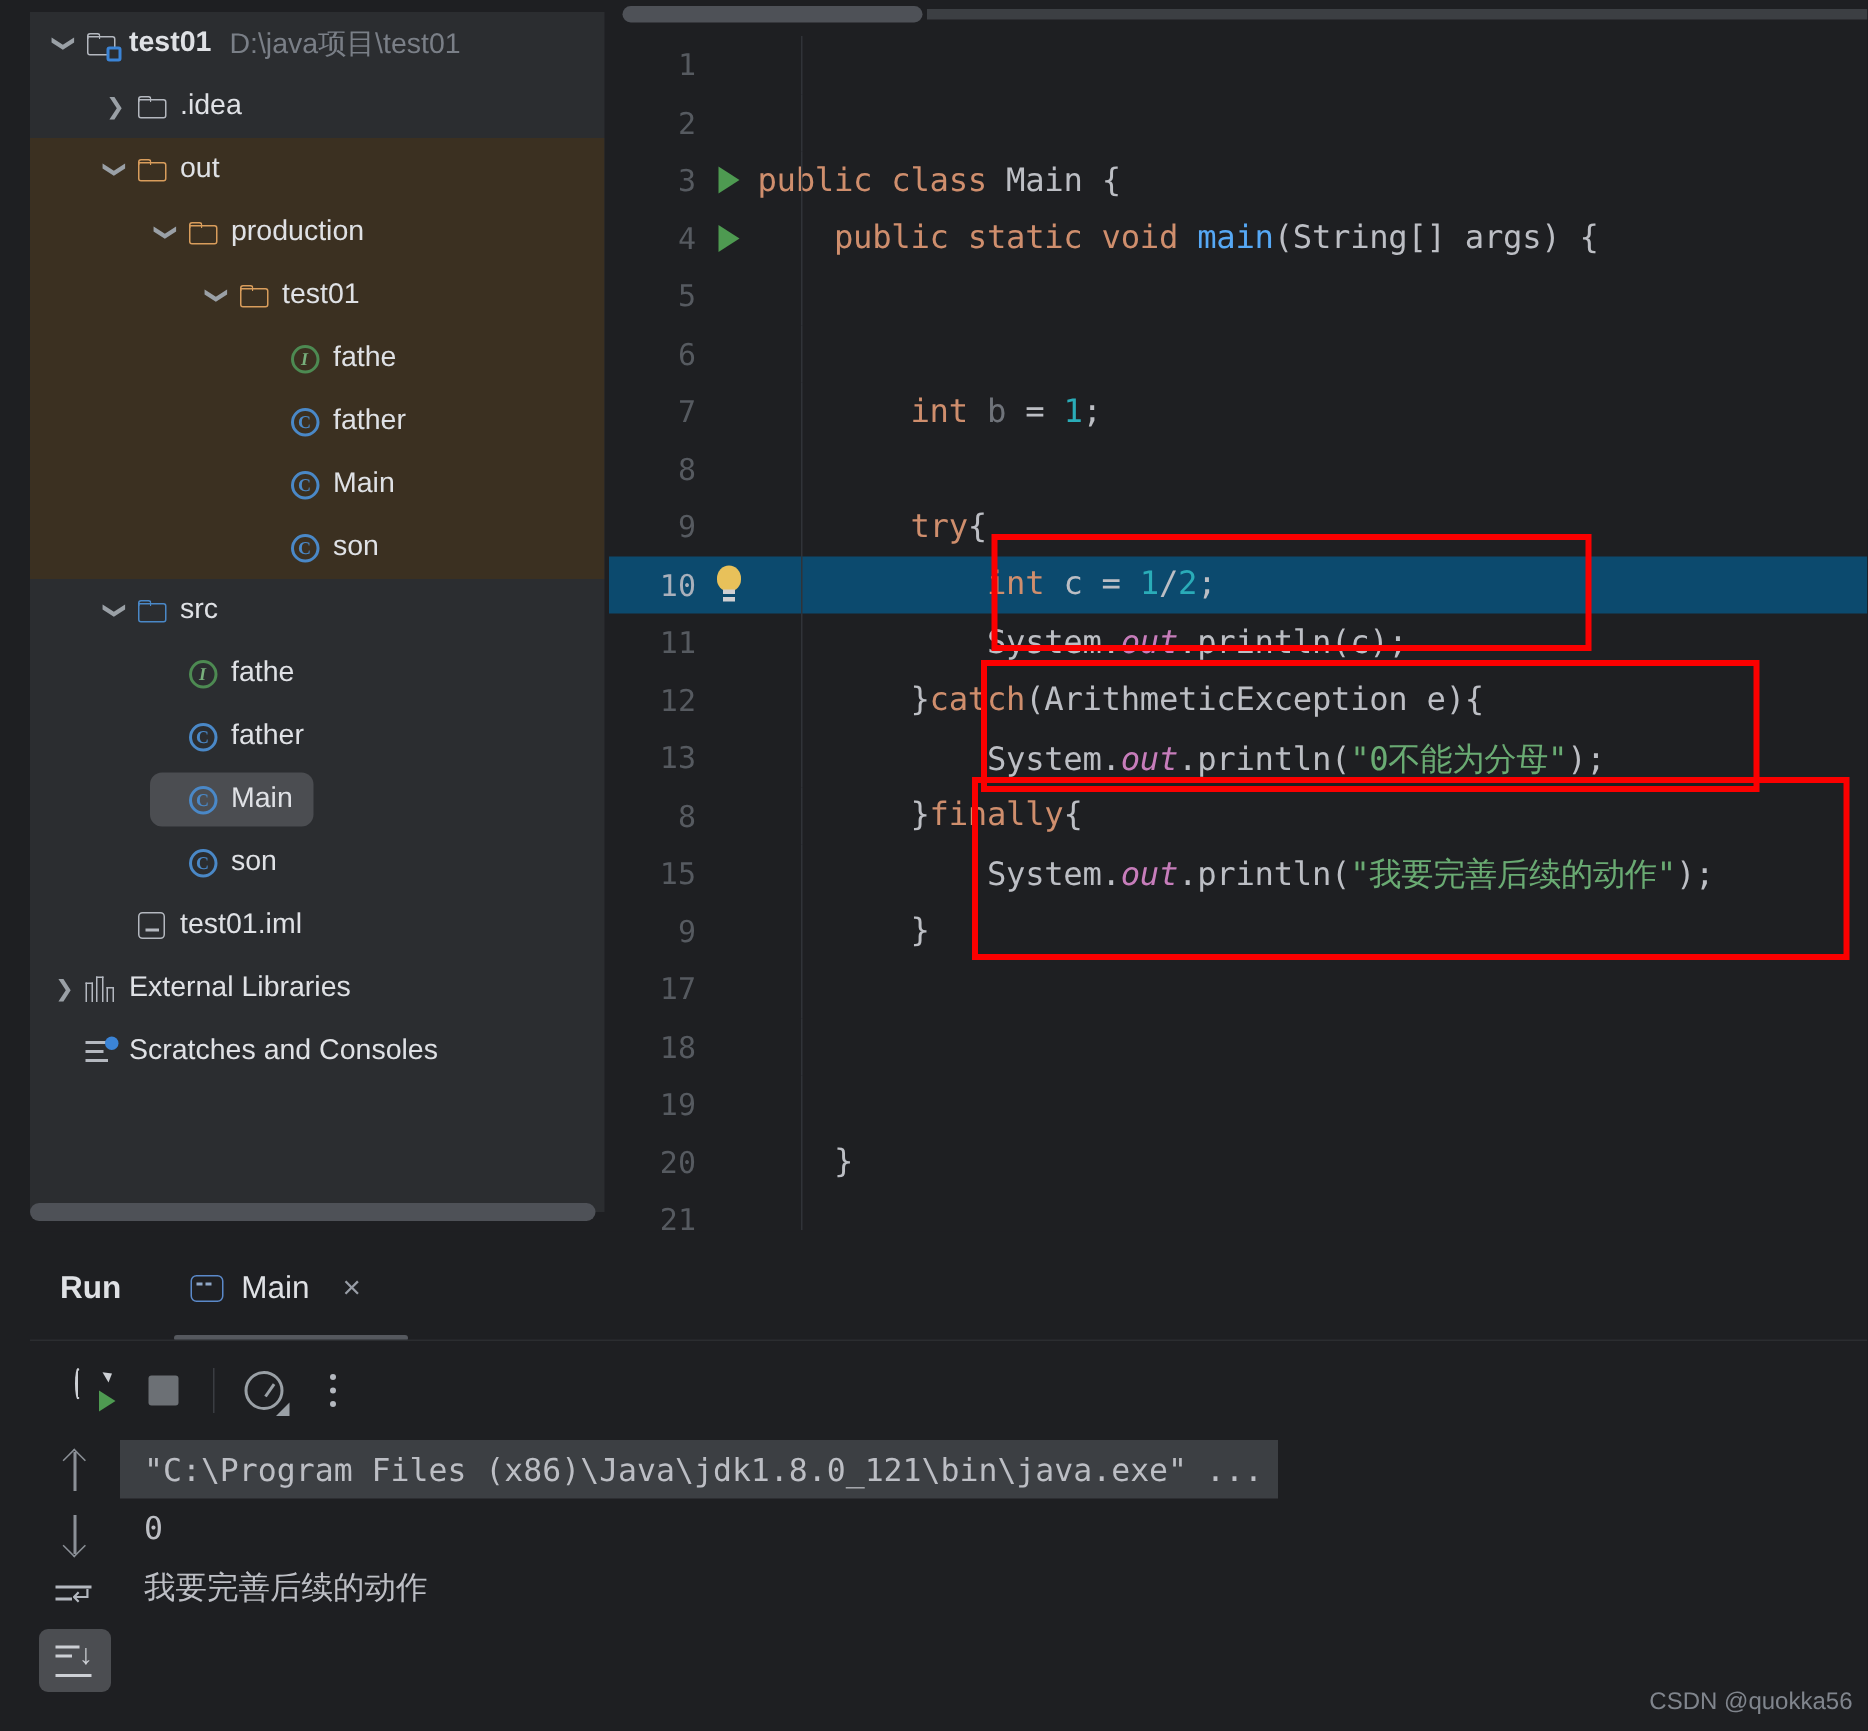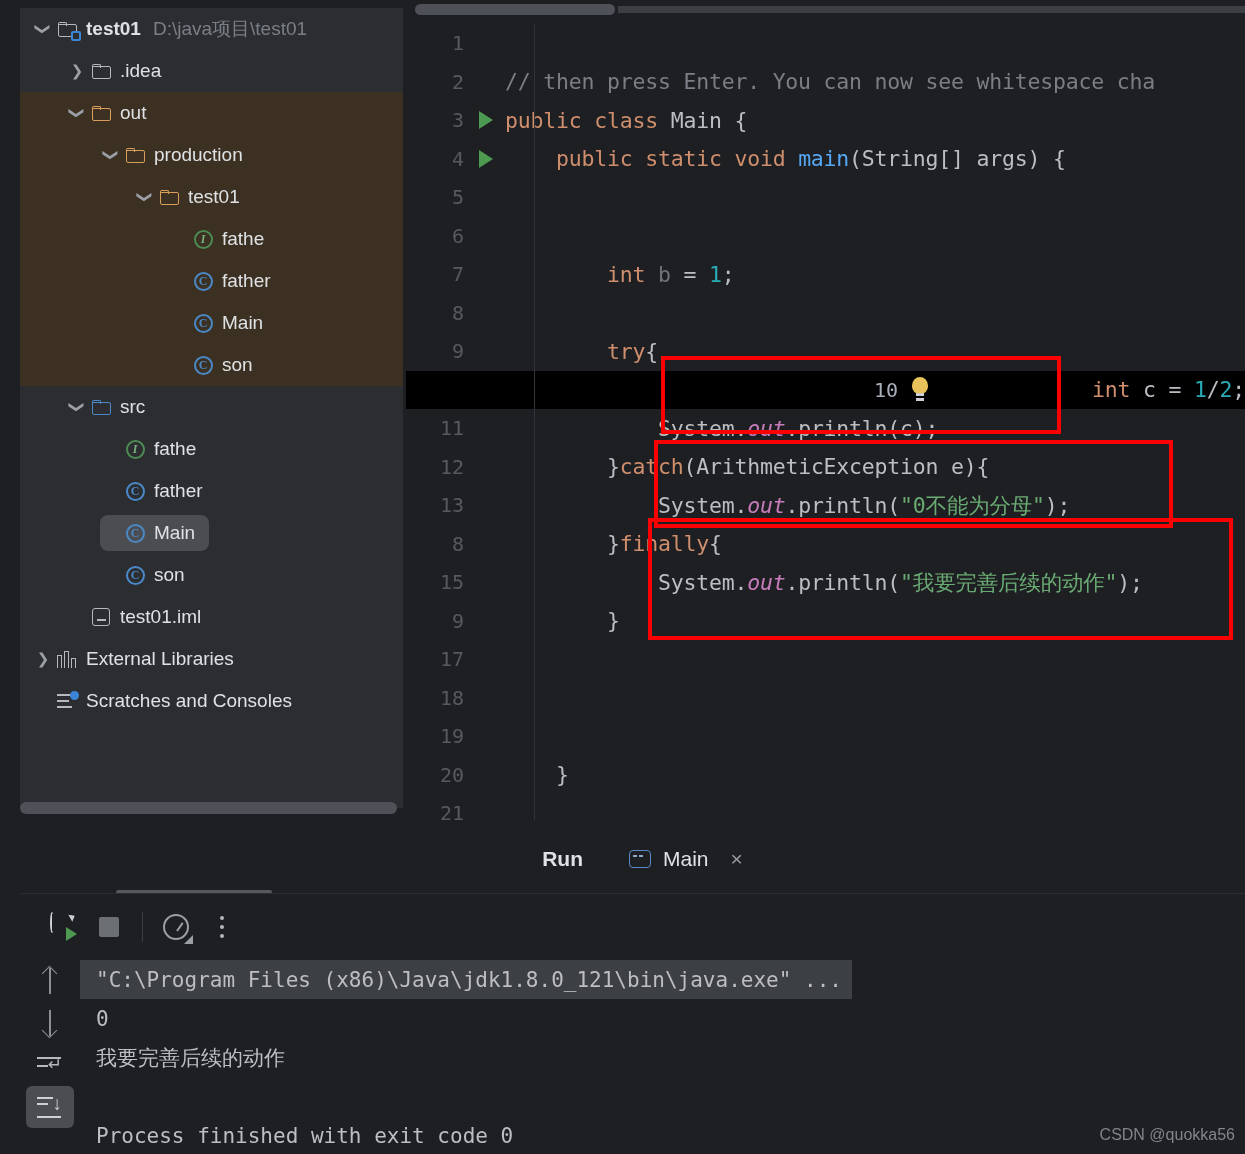--- a/index.html
+++ b/index.html
@@ -94,21 +94,21 @@
     background: #4e5157; border-radius: 6px;
   }
 
   
   .editor-pane { position: absolute; left: 406px; top: 8px; right: 0; height: 812px; background: #1e1f22; overflow: hidden; }
   .editor-hscroll-top { position: absolute; left: 415px; top: 4px; width: 200px; height: 11px; background: #4e5157; border-radius: 6px; }
   .top-scroll-2 { position: absolute; left: 618px; top: 6px; right: 0; height: 7px; background: #3c3f43; }
 
   .code-rows { position: absolute; left: 0; top: 16px; right: 0; }
   .crow { position: relative; height: 38.5px; display: flex; align-items: center; }
-  .crow.current { background: #000000; justify-content: flex-end; }
+  .crow.current { background: #0c4a6e; }
   .lineno {
     width: 66px; text-align: right; padding-right: 8px; color: #565a60;
     font-family: "DejaVu Sans Mono", monospace; font-size: 20px; flex: 0 0 66px;
   }
   .lineno.cur { color: #a9b0bb; }
   .gutter-run { width: 28px; flex: 0 0 28px; display: flex; align-items: center; justify-content: center; }
   .play-tri { width: 0; height: 0; border-left: 14px solid #4e9a51; border-top: 9px solid transparent; border-bottom: 9px solid transparent; }
   .bulb { width: 20px; height: 26px; position: relative; }
   .bulb i { position:absolute; left:2px; top:0; width:16px; height:17px; background:#e8c15a; border-radius:50% 50% 45% 45%; }
   .bulb b { position:absolute; left:6px; top:16px; width:8px; height:3px; background:#cfcfd2; }
@@ -127,21 +127,21 @@
   .fld { color: #c77dbb; font-style: italic; }
   .gry { color: #6f737a; }
   .pln { color: #bcbec4; }
 
   
   .redbox { position: absolute; border: 4px solid #fb0000; pointer-events: none; }
 
   
   .run-divider { position: absolute; left: 0; top: 820px; right: 0; height: 1px; background: #1e1f22; }
   .run-pane { position: absolute; left: 20px; top: 824px; right: 0; bottom: 6px; background: #1e1f22; }
-  .run-header { position: relative; height: 70px; display: flex; align-items: center; justify-content: center; }
+  .run-header { position: relative; height: 70px; display: flex; align-items: center; }
   .run-title { font-size: 21px; color: #dfe1e5; margin-left: 20px; font-weight: bold; }
   .run-tab { display: flex; align-items: center; margin-left: 46px; height: 70px; }
   .tab-cfg-icon { width: 22px; height: 18px; border: 1.8px solid #5b89c9; border-radius: 4px; position: relative; }
   .tab-cfg-icon s { position:absolute; top:4px; height:2px; background:#8fa7c7; display:block; text-decoration:none;}
   .tab-cfg-icon s:nth-child(1){ left:3px; width:4px;}
   .tab-cfg-icon s:nth-child(2){ left:9px; width:4px;}
   .tab-label { font-size: 21px; color: #dfe1e5; margin-left: 12px; }
   .tab-close { font-size: 21px; color: #989da6; margin-left: 22px; }
   .tab-underline { position: absolute; left: 96px; bottom: 0; width: 156px; height: 4px; background: #55585e; border-radius: 2px; }
   .run-header-sep { position: absolute; left: 0; right: 0; bottom: 0; height: 1px; background: #2b2d30; }
@@ -408,21 +408,20 @@
     <div class="code-rows" id="code-rows">
         <div class="crow">
           <span class="lineno">1</span>
           <span class="gutter-run"></span>
           <span class="gutter-sep"></span>
         </div>
         <div class="crow">
           <span class="lineno">2</span>
           <span class="gutter-run"></span>
           <span class="gutter-sep"></span>
-          <span class="codetext"><span class="cmt">// then press Enter. You can now see whitespace cha</span></span>
         </div>
         <div class="crow">
           <span class="lineno">3</span>
           <span class="gutter-run">
             <span class="play-tri"></span>
           </span>
           <span class="gutter-sep"></span>
           <span class="codetext"><span class="kw">public class </span><span class="pln">Main </span><span class="pln">{</span></span>
         </div>
         <div class="crow">
@@ -619,21 +618,18 @@
           <div style="height: 39px;"><div class="cline cmdline">"C:\Program Files (x86)\Java\jdk1.8.0_121\bin\java.exe" ...</div></div>
           <div style="height: 39px;">
             <div class="cline">0</div>
           </div>
           <div style="height: 39px;">
             <div class="cline">我要完善后续的动作</div>
           </div>
           <div style="height: 39px;">
             <div class="cline"></div>
           </div>
-          <div style="height: 39px;">
-            <div class="cline">Process finished with exit code 0</div>
-          </div>
         </div>
     </div>
   </div>
 
   <div class="watermark">CSDN @quokka56</div>
 </div>
 
 </body></html>

